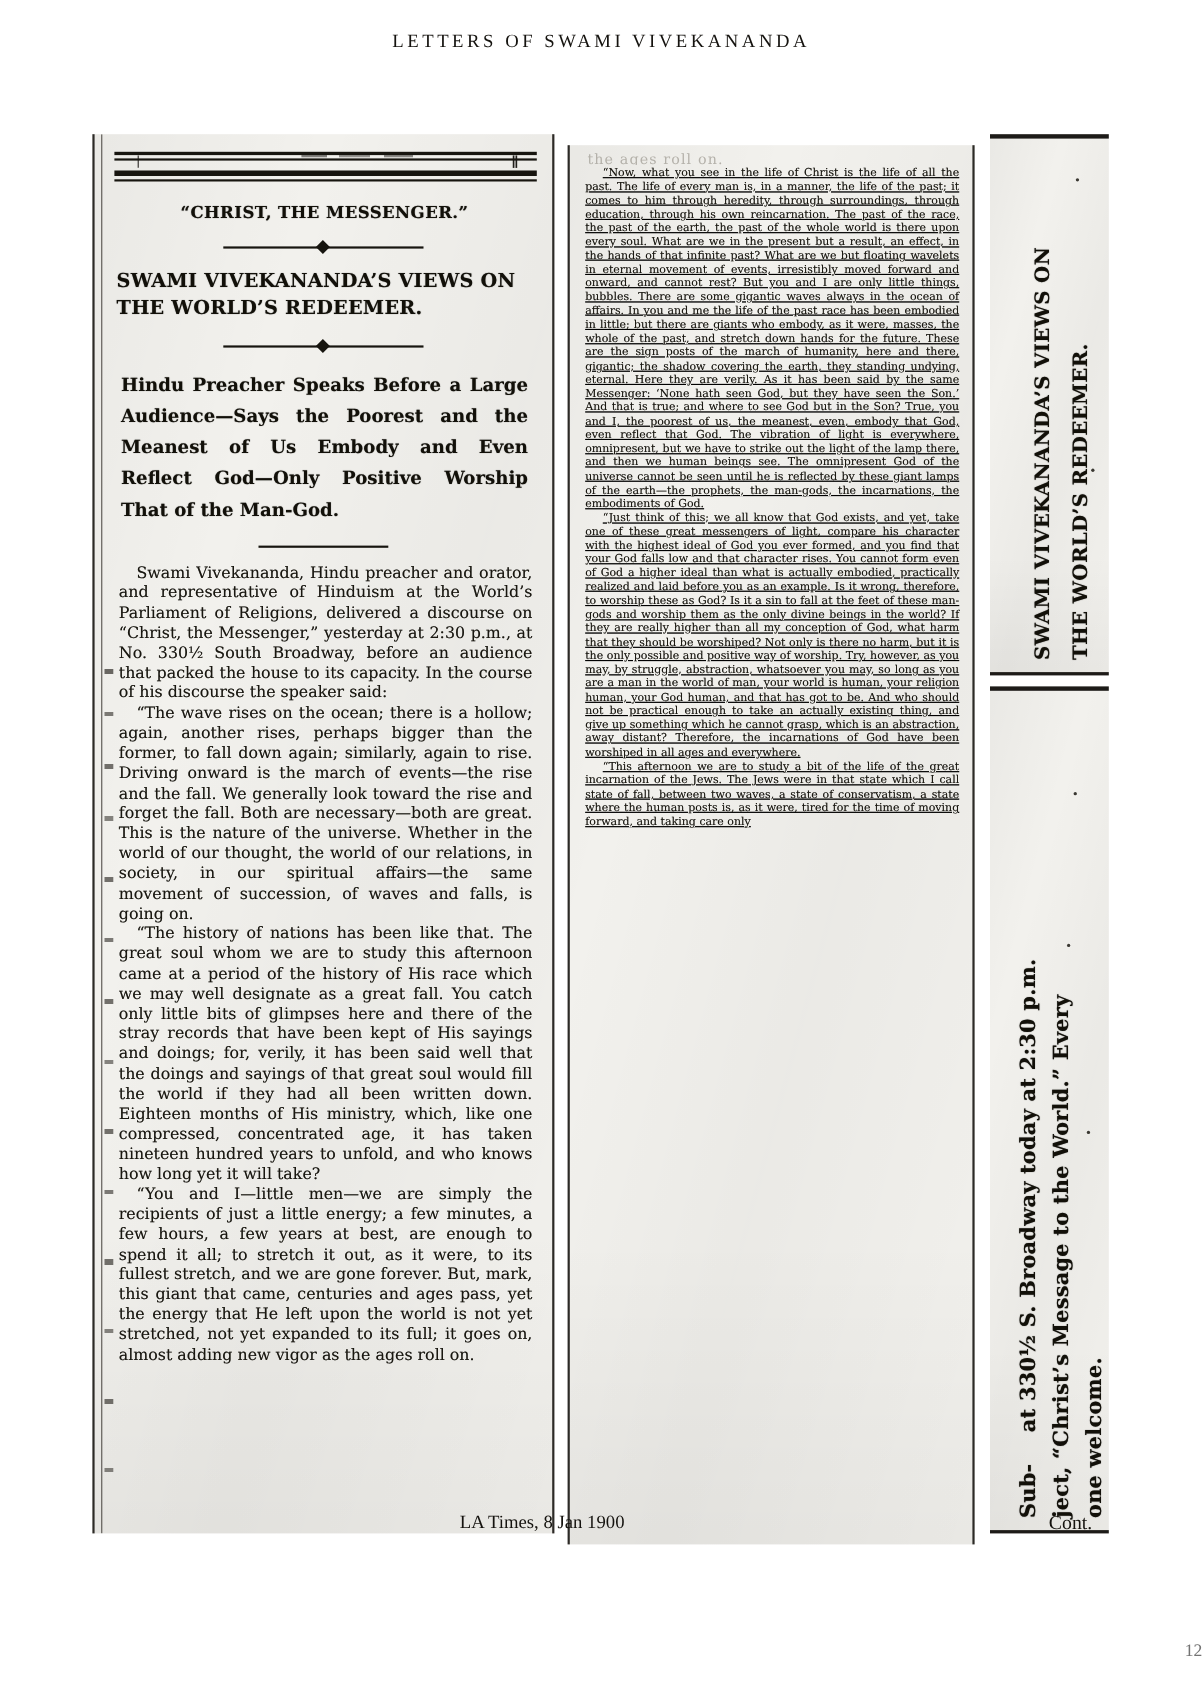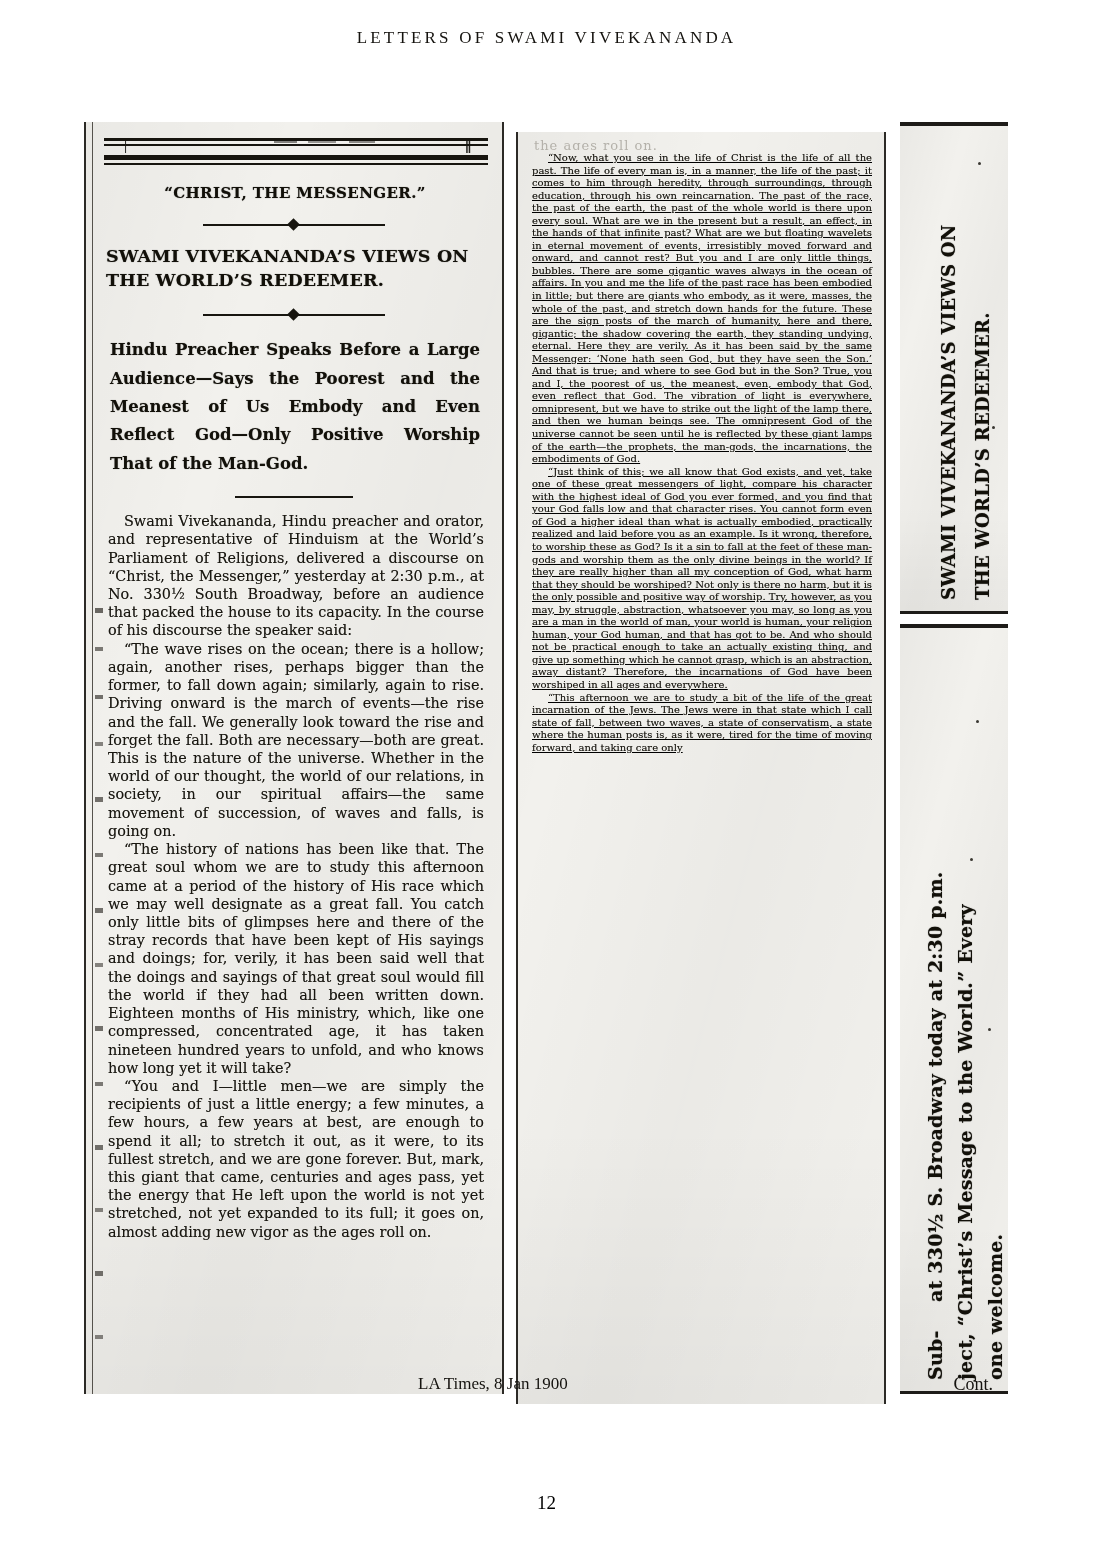--- a/index.html
+++ b/index.html
@@ -28,23 +28,23 @@
     color: #15130f;
     font-family: "Liberation Serif", "DejaVu Serif", serif;
   }
 
   
   .page-number {
     position: absolute;
     top: 1492px;
     left: 0;
     width: 1093px;
-    text-align: center;
-    font-size: 19px;
-    color: #000000;
+    text-align: right;
+    font-size: 16px;
+    color: #737373;
   }
 
   
   .clipping {
     position: absolute;
     left: 84px;
     top: 122px;
     width: 925px;
     height: 1272px;
   }

